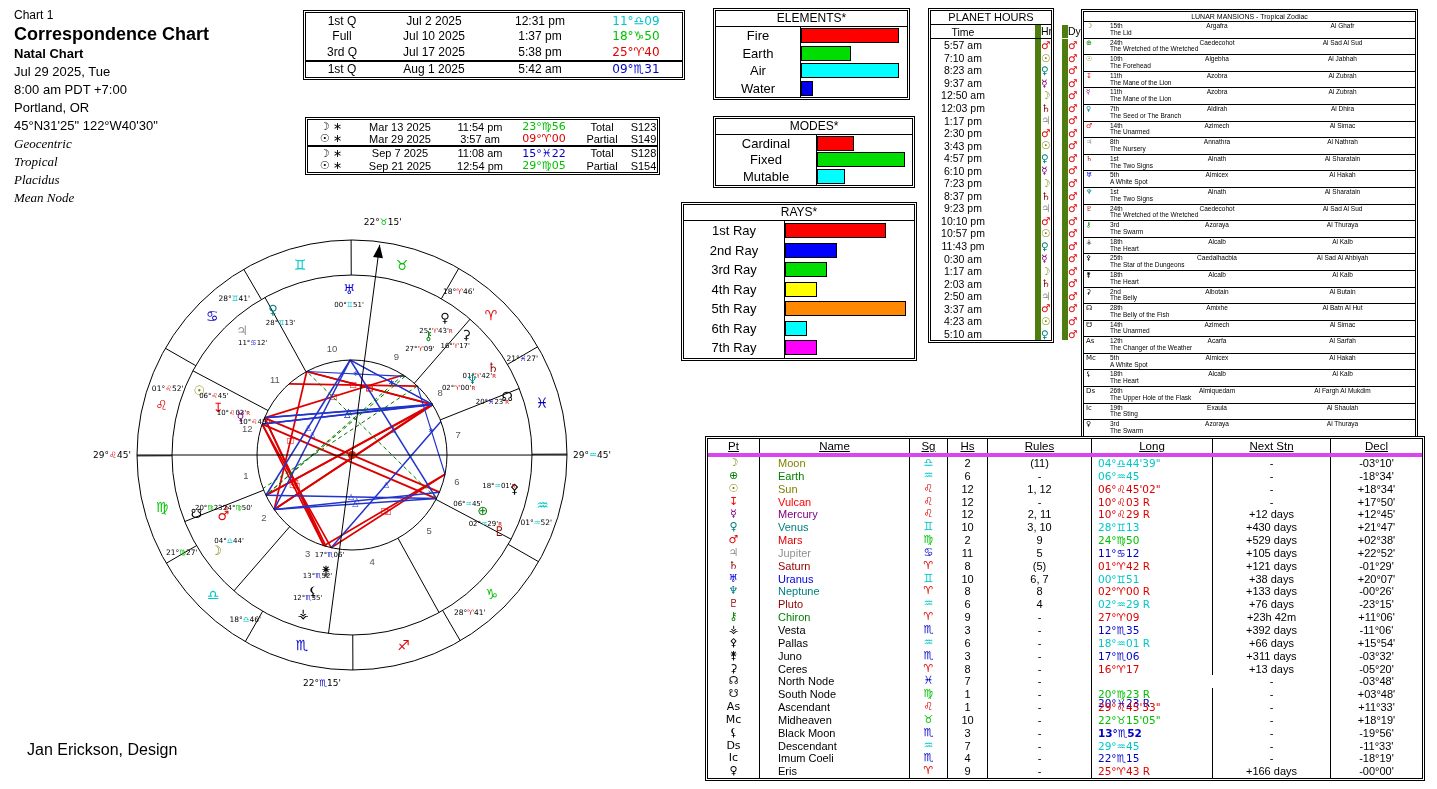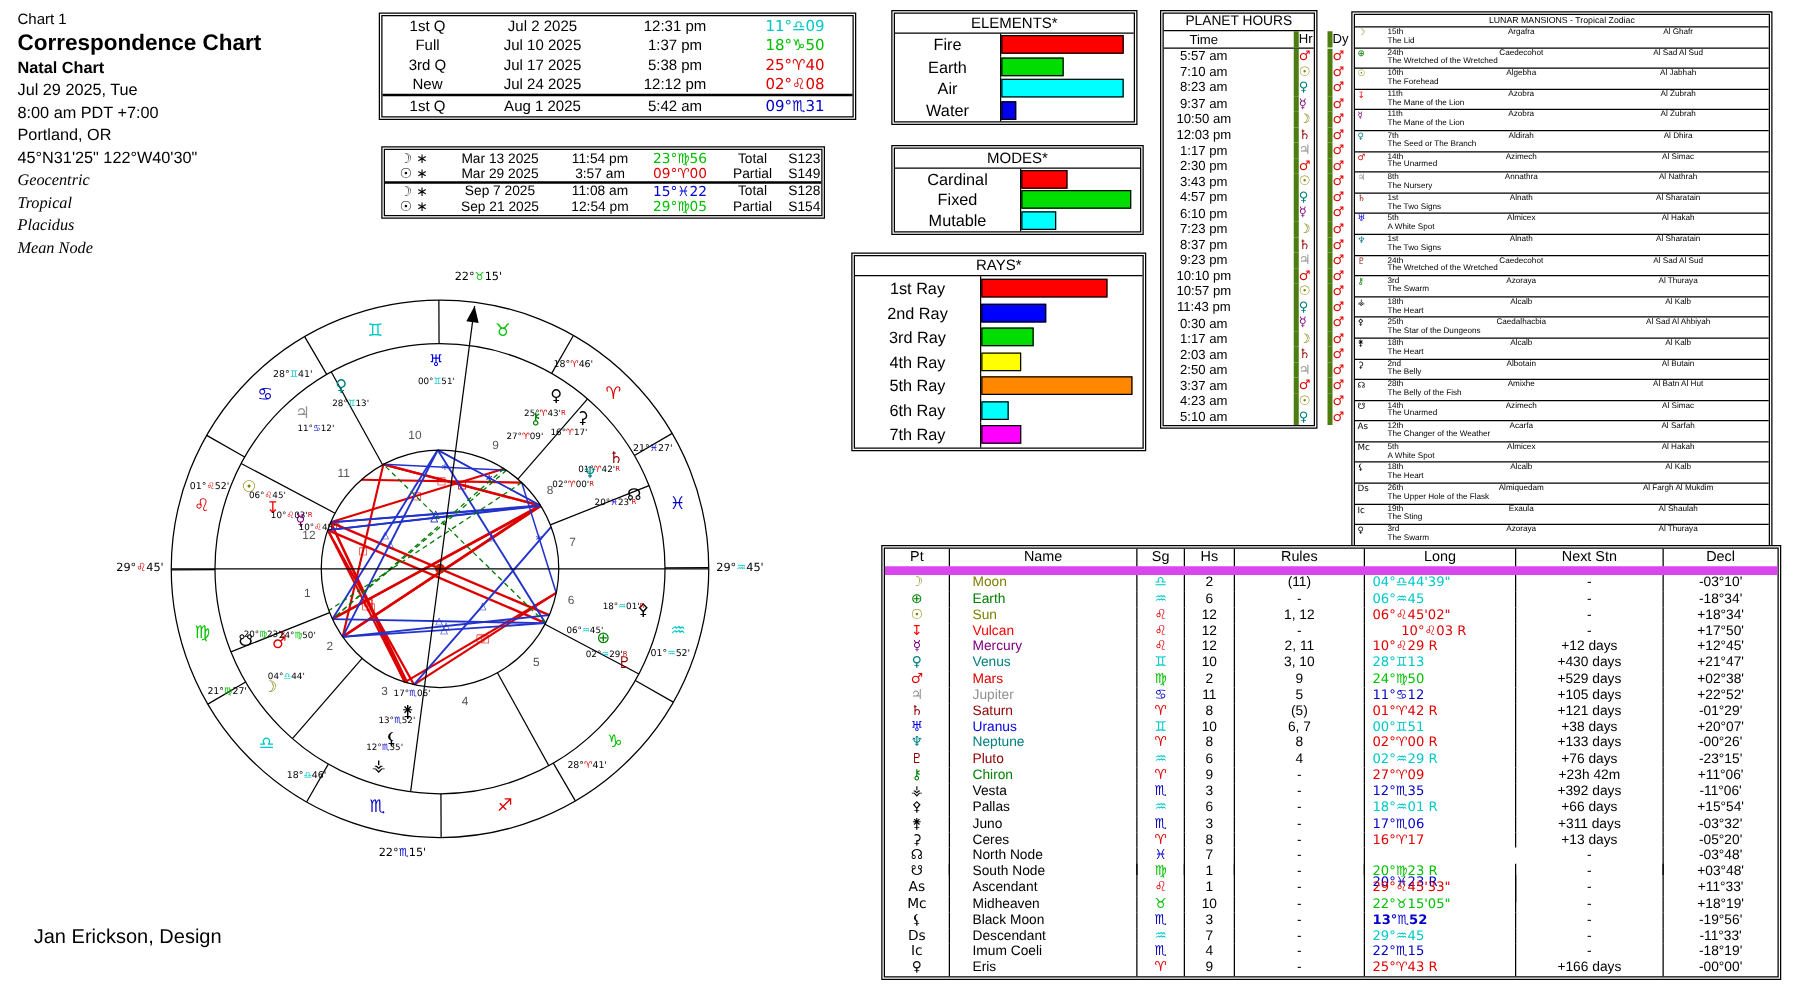--- a/index.html
+++ b/index.html
@@ -37,33 +37,33 @@
   #elements .bar-row{grid-template-columns:84px 1fr;height:17.5px;}
   #modes .bar-row{grid-template-columns:100px 1fr;height:16.5px;}
   #rays .bar-row{grid-template-columns:100px 1fr;height:19.5px;font-size:13px;}
   
   #hours{left:928px;top:8px;width:120px;}
   #hours .ptitle{font-size:11px;line-height:13px;}
   .hr-head,.hr-row{grid-template-columns:64px 27px 1fr;font-size:10.5px;}
   .hr-head{height:13px;border-bottom:1px solid #000;}
   .hr-row{height:12.55px;}
   .hr-head span,.hr-row span{display:block;text-align:center;}
-  .vline{border-left:4px solid #4d7c0f;height:100%;display:flex;align-items:center;justify-content:center;margin-left:40px;}
+  .vline{border-left:6px solid #4d7c0f;height:100%;display:flex;align-items:center;justify-content:center;margin-left:40px;}
   
   #mansions{left:1081px;top:9px;width:331px;}
   #mansions .ptitle{font-size:7px;line-height:9px;}
   .mn-row{border-bottom:1px solid #000;padding:1px 2px 1px 2px;}
   .mn-row:last-child{border-bottom:none;}
   .mn-l1{display:grid;grid-template-columns:24px 52px 110px 1fr;font-size:6.5px;line-height:6.8px;}
   .mn-l2{font-size:6.5px;line-height:6.8px;padding-left:24px;}
   .mn-g{font-family:"DejaVu Sans",sans-serif;font-size:7px;}
   
   #ptable{left:705px;top:436px;width:714px;}
   .pt-head,.pt-row{display:grid;grid-template-columns:52px 150px 38px 40px 104px 121px 118px 1fr;}
-  .pt-head{height:14px;line-height:14px;font-size:11.5px;border-bottom:7px solid #d946ef;}
+  .pt-head{height:14px;line-height:14px;font-size:11.5px;border-bottom:4px solid #d946ef;text-decoration:underline;}
   .pt-row{height:12.85px;line-height:12.85px;font-size:11px;}
   .pt-head span{text-align:center;border-right:1px solid #000;}
   .pt-head span:last-child{border-right:none;}
   .pt-row span{border-right:1px solid #000;height:100%;overflow:hidden;}
   .pt-row span:last-child{border-right:none;}
   .pt-name{padding-left:18px;}
   .pt-long{padding-left:6px;font-family:"DejaVu Sans",sans-serif;font-size:10.5px;}
   
   #wheel{left:62px;top:165px;width:580px;height:580px;}
   #credit{left:27px;top:741px;font-size:16px;}
@@ -98,26 +98,20 @@
         <span class="c">Jul 10 2025</span>
         <span class="c">1:37 pm</span>
         <span class="c glyph" style="color: rgb(0, 192, 0);">18°♑50</span>
       </div>
       <div class="grid lp-row">
         <span class="c">3rd Q</span>
         <span class="c">Jul 17 2025</span>
         <span class="c">5:38 pm</span>
         <span class="c glyph" style="color: rgb(224, 0, 0);">25°♈40</span>
       </div>
-      <div class="grid lp-row">
-        <span class="c">New</span>
-        <span class="c">Jul 24 2025</span>
-        <span class="c">12:12 pm</span>
-        <span class="c glyph" style="color: rgb(224, 0, 0);">02°♌08</span>
-      </div>
     </div>
   <div id="phases-last">
       <div class="grid lp-row">
         <span class="c">1st Q</span>
         <span class="c">Aug 1 2025</span>
         <span class="c">5:42 am</span>
         <span class="c glyph" style="color: rgb(0, 0, 200);">09°♏31</span>
       </div>
     </div>
 </div>
@@ -281,21 +275,21 @@
         <span class="c">8:23 am</span>
         <span class="vline glyph" style="color: rgb(0, 128, 128);">♀</span>
         <span class="vline glyph" style="color: rgb(224, 0, 0);">♂</span>
       </div>
       <div class="grid hr-row">
         <span class="c">9:37 am</span>
         <span class="vline glyph" style="color: rgb(128, 0, 128);">☿</span>
         <span class="vline glyph" style="color: rgb(224, 0, 0);">♂</span>
       </div>
       <div class="grid hr-row">
-        <span class="c">10:50 am</span>
+        <span class="c">12:50 am</span>
         <span class="vline glyph" style="color: rgb(128, 128, 0);">☽</span>
         <span class="vline glyph" style="color: rgb(224, 0, 0);">♂</span>
       </div>
       <div class="grid hr-row">
         <span class="c">12:03 pm</span>
         <span class="vline glyph" style="color: rgb(144, 0, 0);">♄</span>
         <span class="vline glyph" style="color: rgb(224, 0, 0);">♂</span>
       </div>
       <div class="grid hr-row">
         <span class="c">1:17 pm</span>
@@ -833,21 +827,21 @@
         <span class="pt-long" style="color: rgb(224, 0, 0);">06°♌45'02"</span>
         <span class="c">-</span>
         <span class="c">+18°34'</span>
       </div>
       <div class="pt-row">
         <span class="c glyph" style="color: rgb(255, 0, 0);">↧</span>
         <span class="pt-name" style="color: rgb(255, 0, 0);">Vulcan</span>
         <span class="c glyph" style="color: rgb(224, 0, 0);">♌</span>
         <span class="c">12</span>
         <span class="c">-</span>
-        <span class="pt-long" style="color: rgb(224, 0, 0); margin-left: 23px;">10°♌03 R</span>
+        <span class="pt-long" style="color: rgb(224, 0, 0);">10°♌03 R</span>
         <span class="c">-</span>
         <span class="c">+17°50'</span>
       </div>
       <div class="pt-row">
         <span class="c glyph" style="color: rgb(128, 0, 128);">☿</span>
         <span class="pt-name" style="color: rgb(128, 0, 128);">Mercury</span>
         <span class="c glyph" style="color: rgb(224, 0, 0);">♌</span>
         <span class="c">12</span>
         <span class="c">2, 11</span>
         <span class="pt-long" style="color: rgb(224, 0, 0);">10°♌29 R</span>

